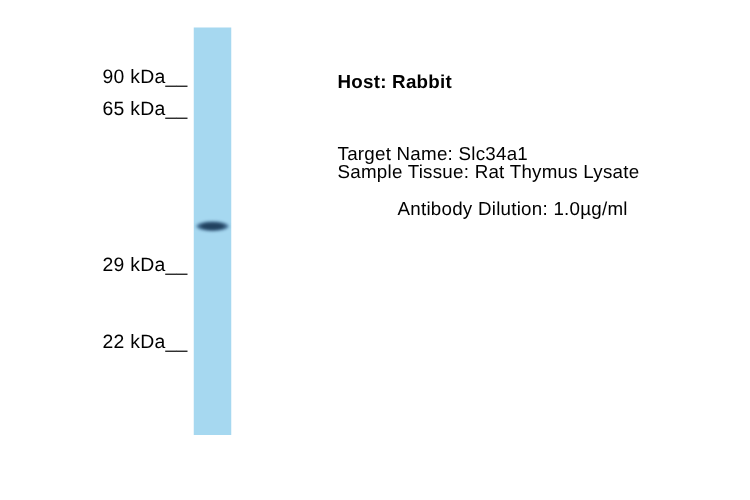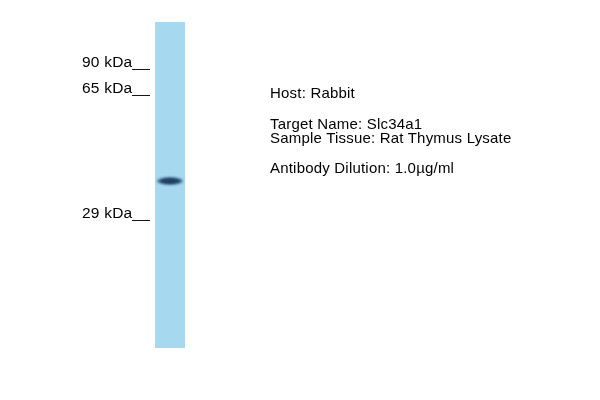--- a/index.html
+++ b/index.html
@@ -54,33 +54,34 @@
     .mw-label.m3 { top: 204px; }
     .mw-label.m4 { top: 265px; }
     .annotation-line {
       position: absolute;
       left: 270px;
       font-size: 15px;
       line-height: 18px;
       white-space: pre;
       letter-spacing: 0.2px;
     }
-    .annotation-line.a0 { top: 84px; }
+    .annotation-line.a0 { top: 57px; font-weight: bold; }
     .annotation-line.a1 { top: 99px; margin-top: 16px; }
     .annotation-line.a2 { top: 129px; }
-    .annotation-line.a3 { top: 159px; }
+    .annotation-line.a3 { top: 159px; margin-left: 48px; }
   </style>
 </head>
 <body>
 
 <div class="figure">
 
   <div class="mw-label m0">90 kDa__</div>
   <div class="mw-label m1">65 kDa__</div>
   <div class="mw-label m3">29 kDa__</div>
+  <div class="mw-label m4">22 kDa__</div>
 
   <div class="lane">
     <div class="band"></div>
   </div>
 
   <div class="annotation-line a0">Host: Rabbit</div>
   <div class="annotation-line a1">Target Name: Slc34a1</div>
   <div class="annotation-line a2">Sample Tissue: Rat Thymus Lysate</div>
   <div class="annotation-line a3">Antibody Dilution: 1.0µg/ml</div>
 

